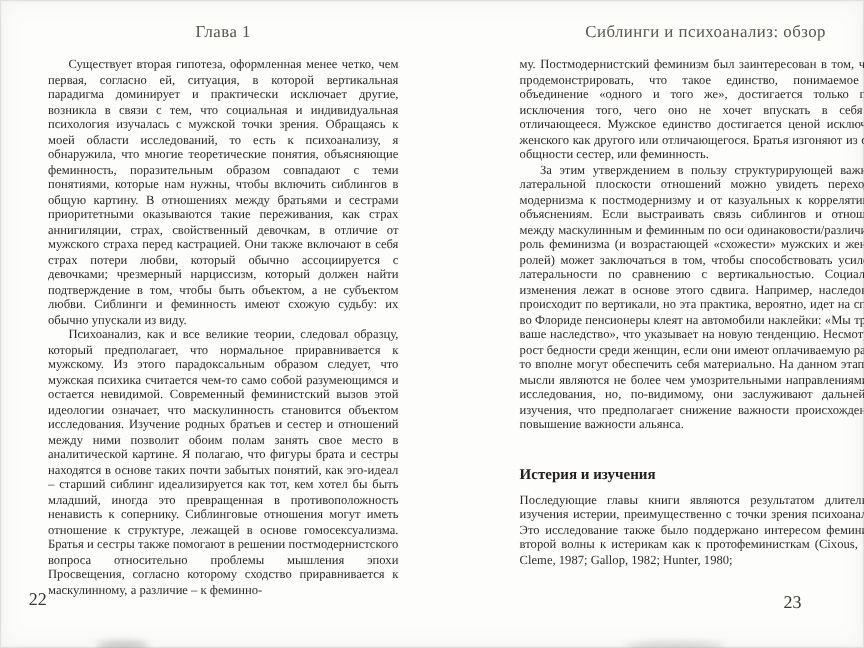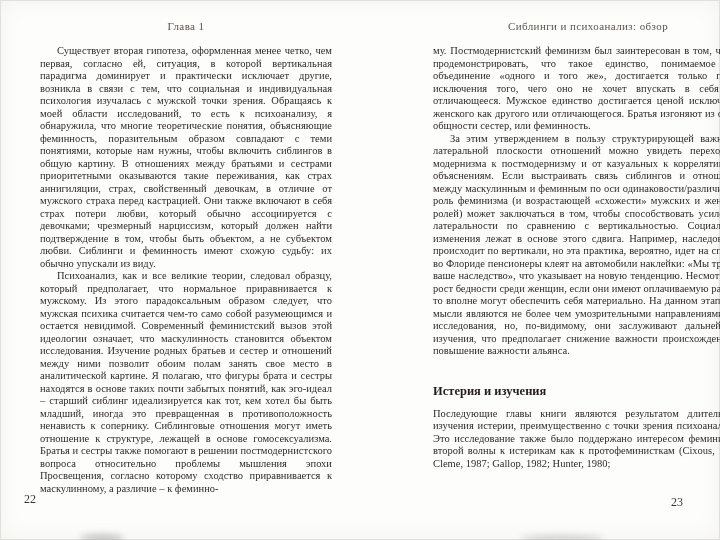--- a/index.html
+++ b/index.html
@@ -12,21 +12,21 @@
   .scan-surface {
     position: absolute; inset: 0;
     background: #fdfdfc;
     box-shadow: inset 0 0 0 1px #e2e0dd, inset 0 0 22px rgba(90,85,80,0.07);
   }
   .page { position: absolute; top: 20px; }
   .page-left  { left: 40px;  width: 292px; }
   .page-right { left: 390px; width: 310px; margin-left: 43px; }
   .running-header {
     text-align: center;
-    font-size: 11px;
+    font-size: 14px;
     color: #5a544e;
     letter-spacing: 0.4px;
     margin-bottom: 13px;
     white-space: nowrap;
   }
   .body-text p {
     margin: 0;
     font-size: 10.5px;
     line-height: 12.5px;
     text-align: justify;
@@ -34,25 +34,25 @@
   }
   p.indent { text-indent: 17px; }
   .section-heading {
     font-weight: bold;
     font-size: 12.5px;
     color: #211e1c;
     margin: 26px 0 9px 0;
   }
   .page-number {
     position: absolute;
-    font-size: 12px;
+    font-size: 15px;
     color: #3a3632;
   }
   .pn-left  { left: 24px;  top: 492px; }
-  .pn-right { left: 671px; top: 495px; font-family: Liberation Serif, serif; }
+  .pn-right { left: 653px; top: 495px; font-family: Liberation Serif, serif; }
   .scan-artifact {
     position: absolute;
     border-radius: 50%;
     filter: blur(3px);
   }
   .smudge-a { left: 80px;  bottom: -2px; width: 44px; height: 8px; background: #6b6b6b; opacity: 0.35; }
   .smudge-b { left: 520px; bottom: -2px; width: 84px; height: 7px; background: #7a7a7a; opacity: 0.30; }
 </style>
 </head>
 <body>

